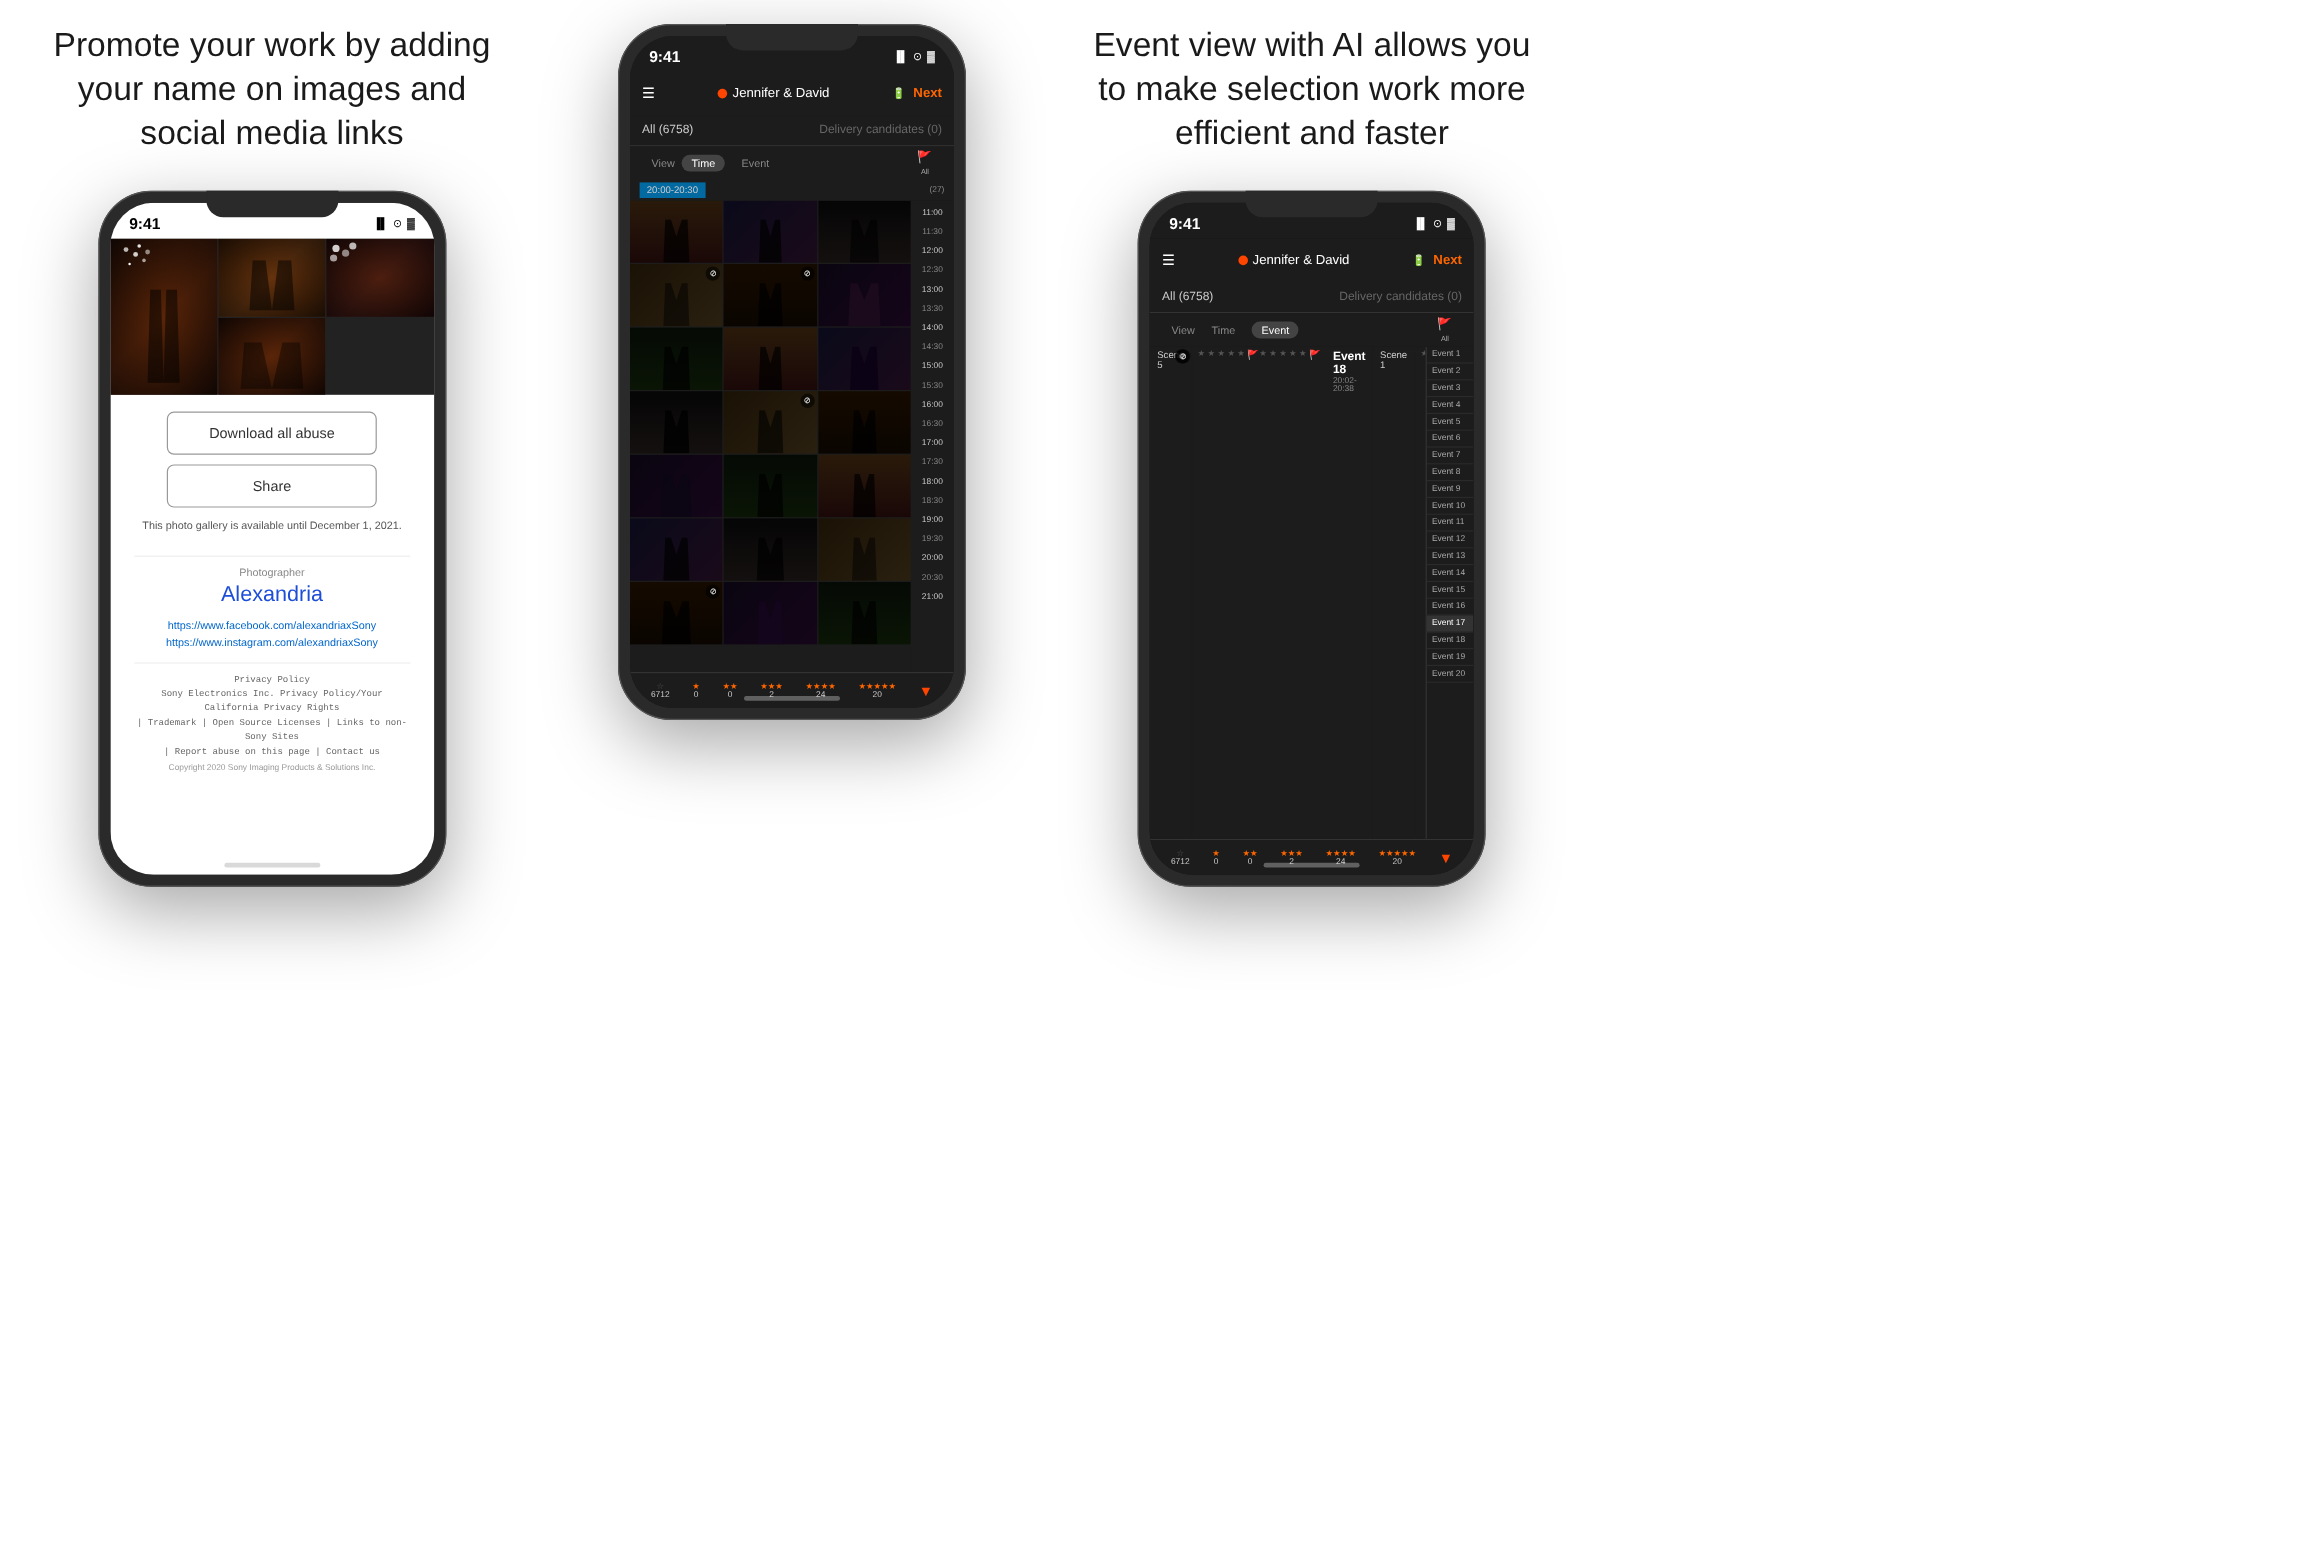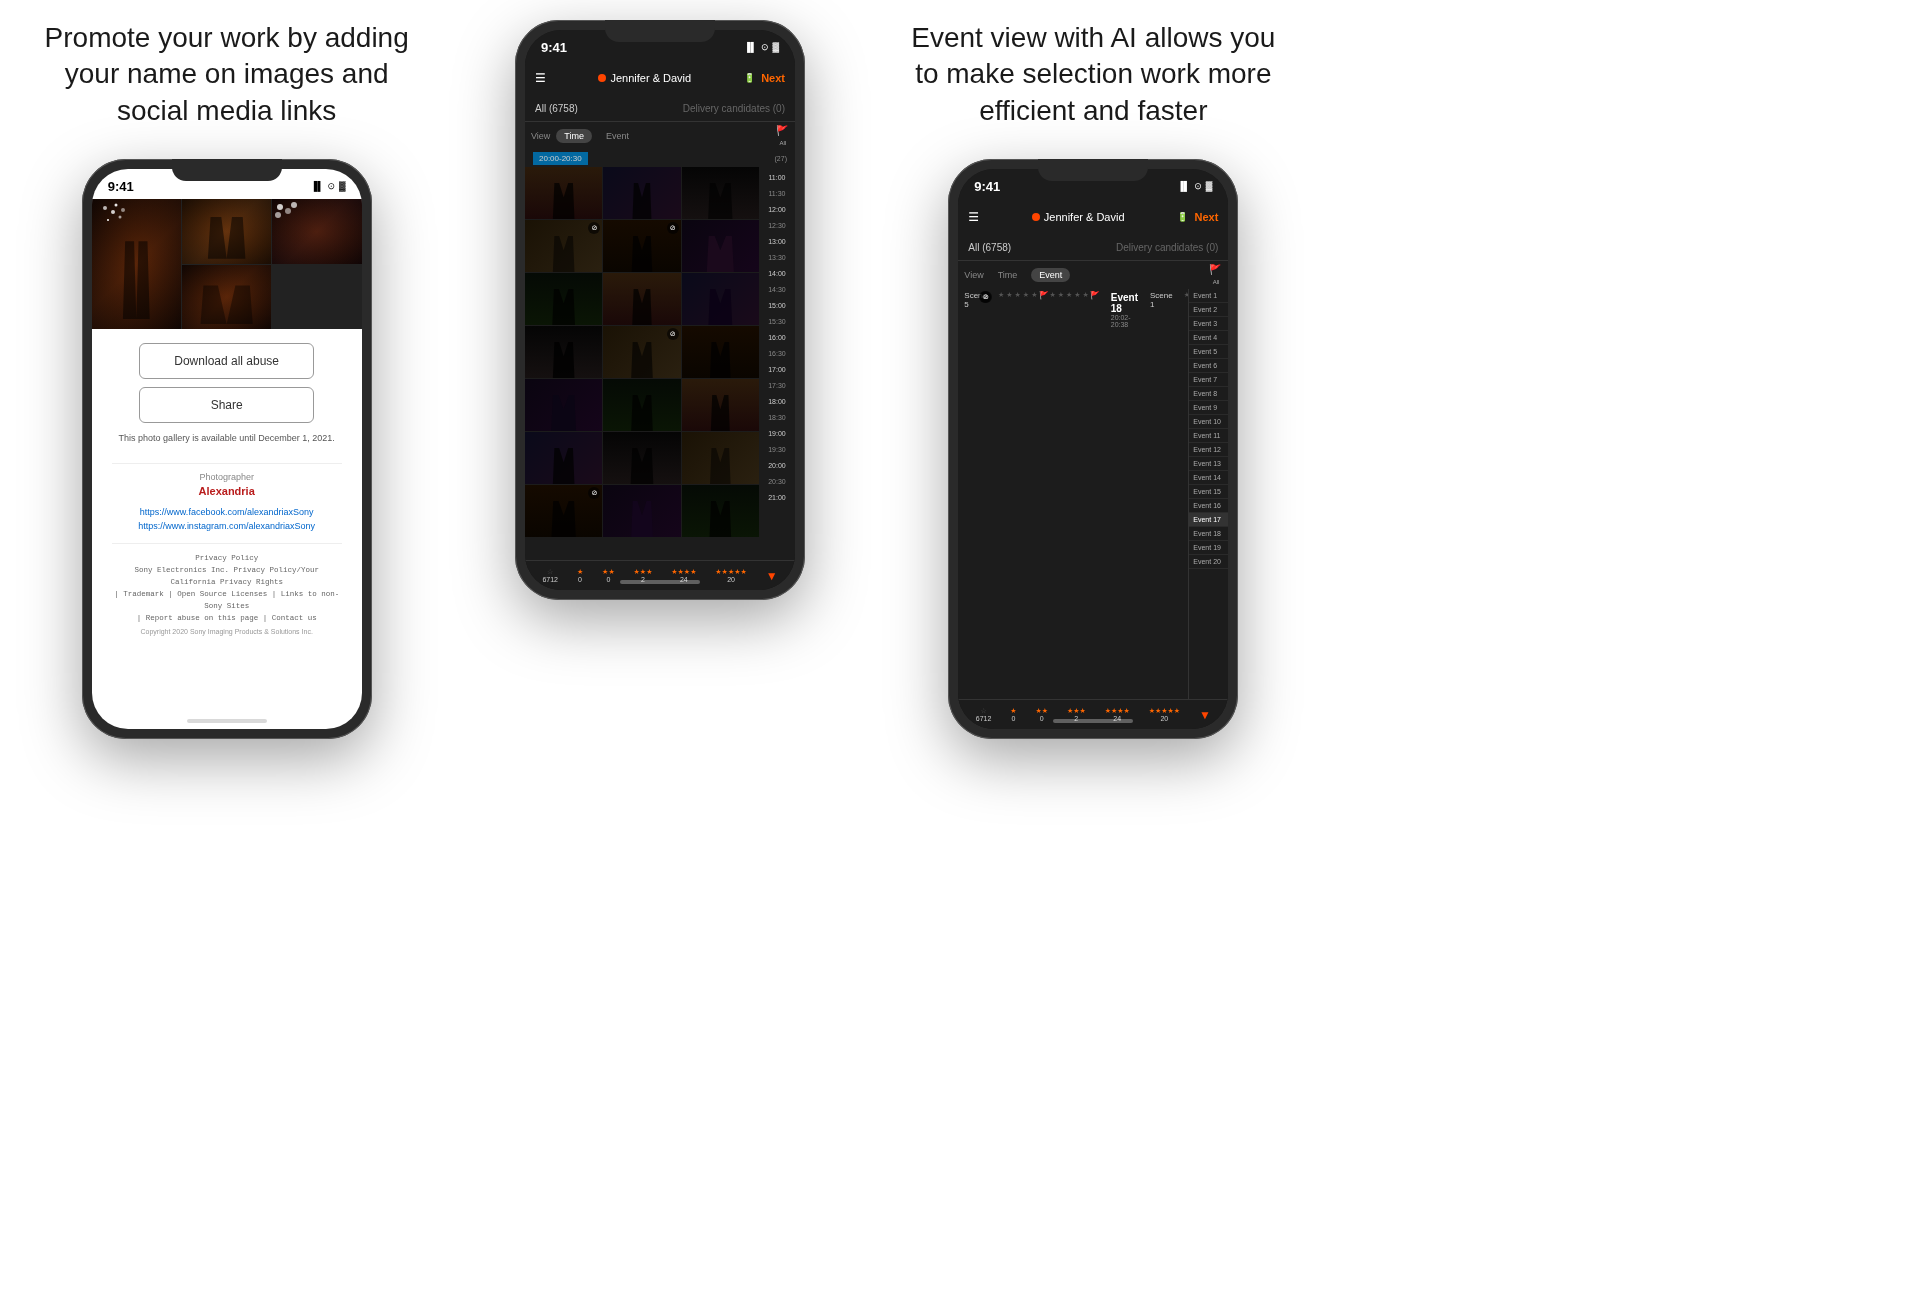--- a/index.html
+++ b/index.html
@@ -204,23 +204,23 @@
       margin-bottom: 12px;
     }
 
     .photographer-label {
       font-size: 9px;
       color: #888;
       margin-bottom: 3px;
     }
 
     .photographer-name {
-      font-size: 11px;
-      color: #b91c1c;
-      font-weight: 700;
+      font-size: 18px;
+      color: #1d4ed8;
+      font-weight: 400;
       margin-bottom: 10px;
     }
 
     .social-link {
       font-size: 9px;
       color: #0066cc;
       margin-bottom: 4px;
     }
 
     .divider {
@@ -288,21 +288,21 @@
     }
 
     .tab-count-secondary {
       font-size: 10px;
       color: #666;
     }
 
     
     .view-selector {
       background: #1c1c1c;
-      padding: 5px 6px;
+      padding: 5px 18px;
       display: flex;
       align-items: center;
       gap: 6px;
       height: 28px;
     }
 
     .view-label { color: #888; font-size: 9px; }
 
     .view-tab {
       padding: 2px 8px;

